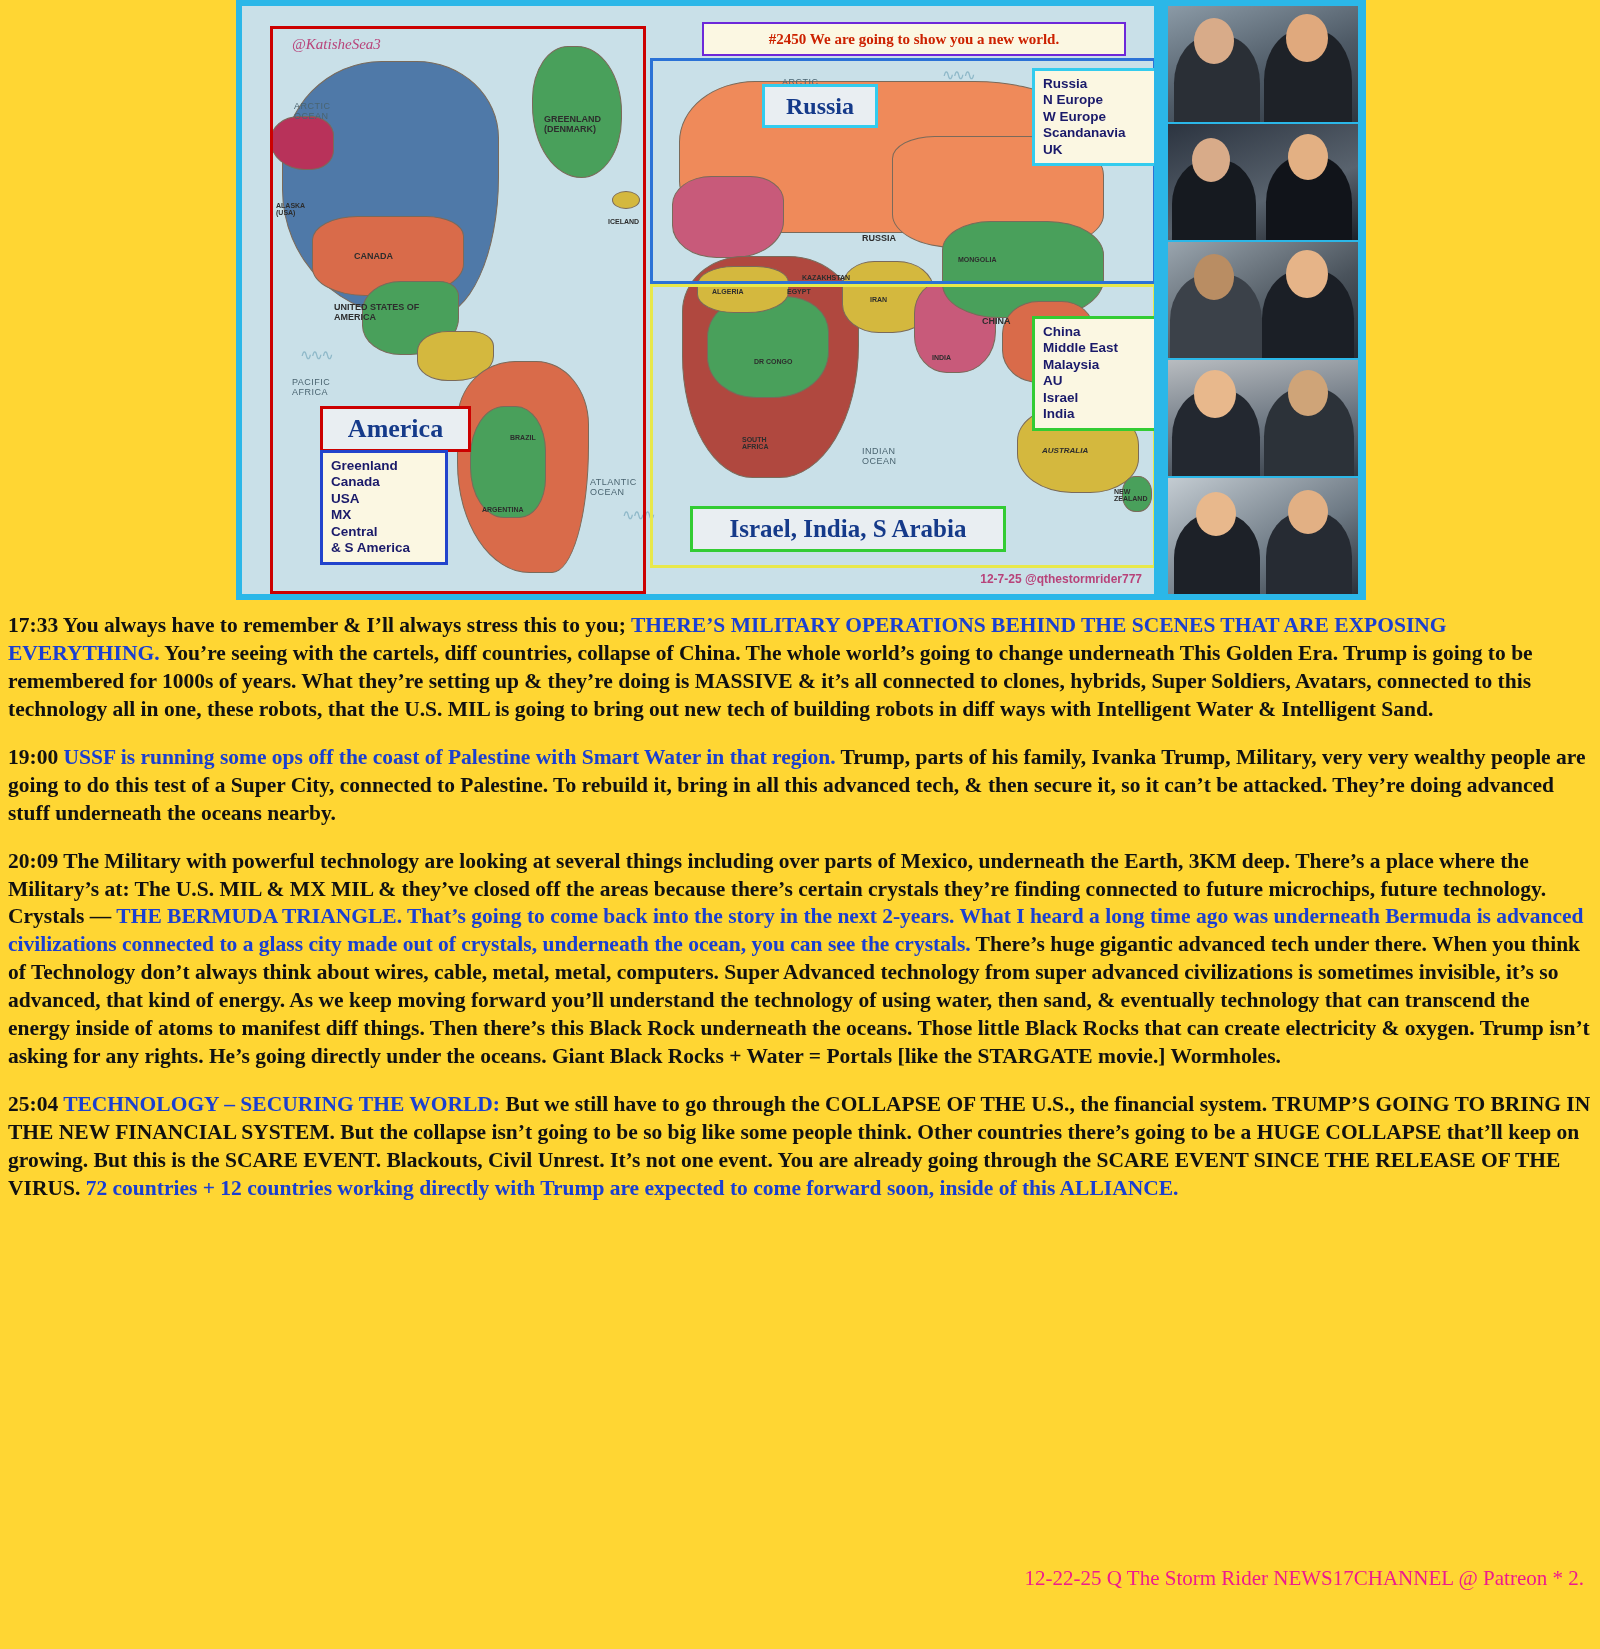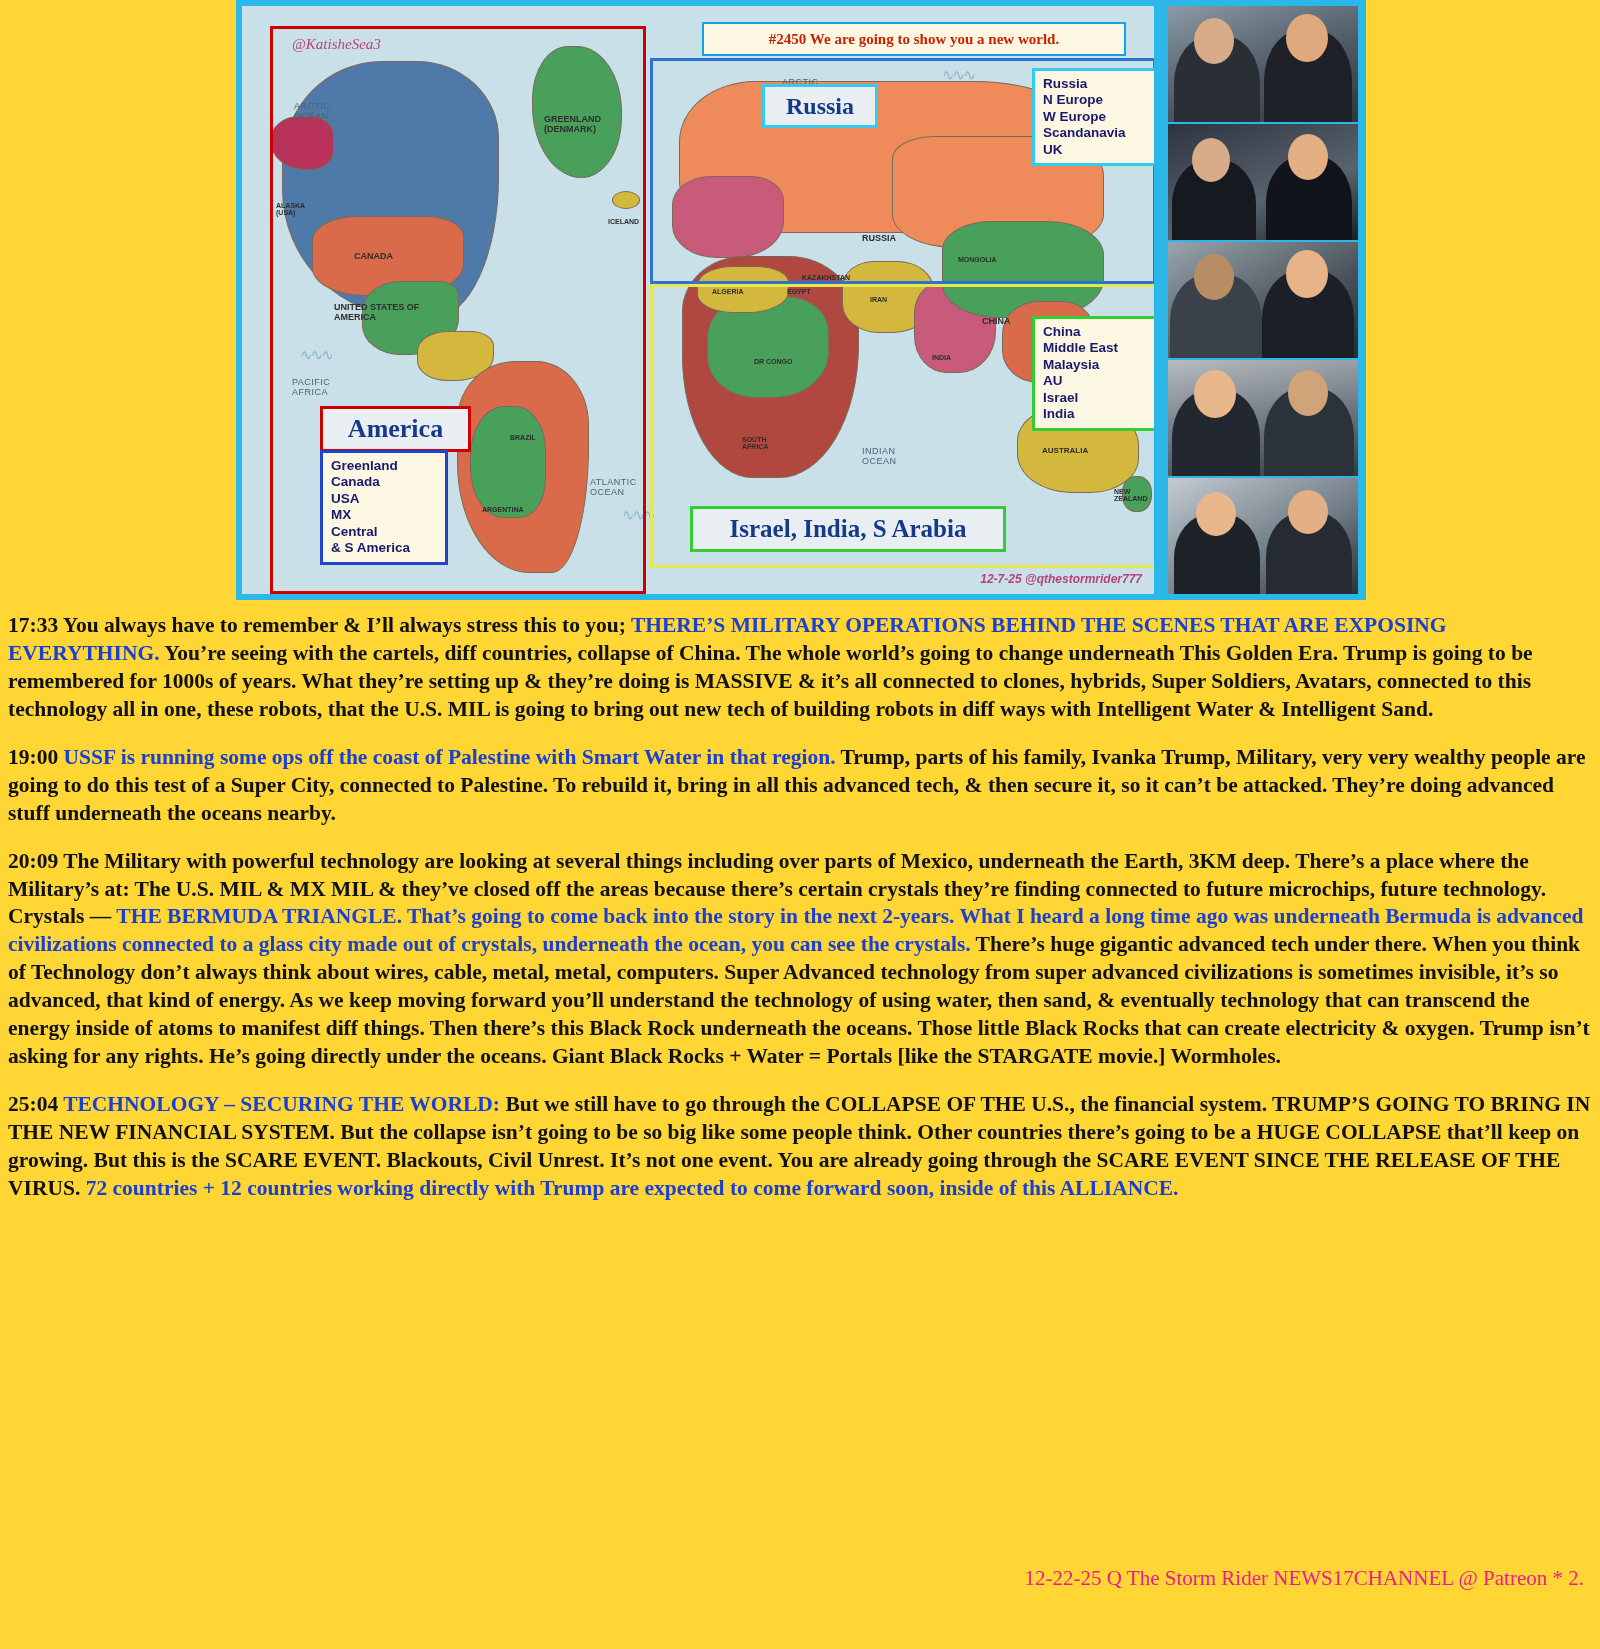--- a/index.html
+++ b/index.html
@@ -178,21 +178,20 @@
     font-style: italic;
     font-family: "Liberation Serif", serif;
     font-size: 15px;
   }
   .credit {
     position: absolute;
     right: 12px; bottom: 8px;
     color: #b8437a;
     font-size: 12px;
     font-weight: bold;
-    font-style: italic;
   }
 
   .box-america {
     position: absolute;
     left: 28px; top: 20px;
     width: 370px; height: 562px;
     border: 3px solid #cc0000;
   }
   .box-russia-region {
     position: absolute;
@@ -255,21 +254,21 @@
   .list-china {
     left: 790px; top: 310px; width: 110px;
     border: 3px solid #33cc33;
   }
 
   .headline {
     position: absolute;
     left: 460px; top: 16px;
     width: 420px; height: 30px;
     background: #fbf7e2;
-    border: 2px solid #0ea5e9;
+    border: 2px solid #6d28d9;
     color: #cc2200;
     font-size: 15px;
     font-weight: bold;
     display: flex;
     align-items: center;
     justify-content: center;
     font-family: "Liberation Serif", serif;
   }
 
   
@@ -388,21 +387,21 @@
       <div class="country-label" style="left:34px; top:196px; white-space:pre; font-size:7px;">ALASKA
 (USA)</div>
       <div class="country-label" style="left:366px; top:212px; font-size:7px;">ICELAND</div>
       <div class="country-label" style="left:620px; top:227px;">RUSSIA</div>
       <div class="country-label" style="left:560px; top:268px; font-size:7px;">KAZAKHSTAN</div>
       <div class="country-label" style="left:740px; top:310px;">CHINA</div>
       <div class="country-label" style="left:690px; top:348px; font-size:7px;">INDIA</div>
       <div class="country-label" style="left:628px; top:290px; font-size:7px;">IRAN</div>
       <div class="country-label" style="left:268px; top:428px; font-size:7px;">BRAZIL</div>
       <div class="country-label" style="left:240px; top:500px; font-size:7px;">ARGENTINA</div>
-      <div class="country-label" style="left:800px; top:440px; font-size:8px;">AUSTRALIA</div>
+      <div class="country-label" style="left:800px; top:440px; font-size:8px;font-style:italic;">AUSTRALIA</div>
       <div class="country-label" style="left:872px; top:482px; white-space:pre; font-size:7px;">NEW
 ZEALAND</div>
       <div class="country-label" style="left:545px; top:282px; font-size:7px;">EGYPT</div>
       <div class="country-label" style="left:470px; top:282px; font-size:7px;">ALGERIA</div>
       <div class="country-label" style="left:512px; top:352px; font-size:7px;">DR CONGO</div>
       <div class="country-label" style="left:500px; top:430px; white-space:pre; font-size:7px;">SOUTH
 AFRICA</div>
       <div class="country-label" style="left:716px; top:250px; font-size:7px;">MONGOLIA</div>
 
       <div class="box-america"></div>

